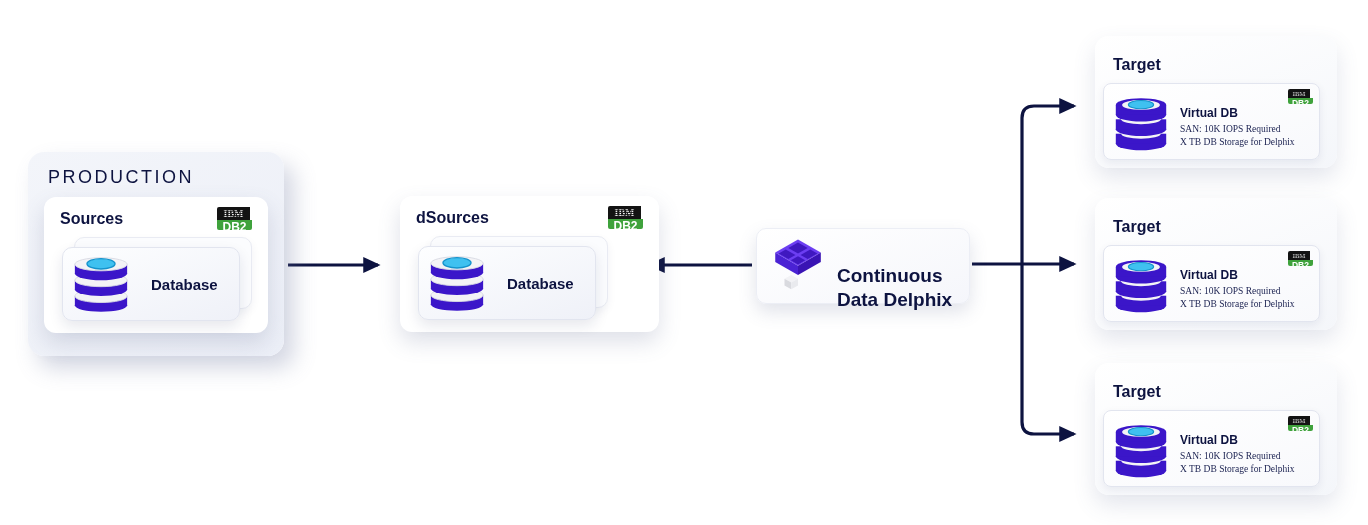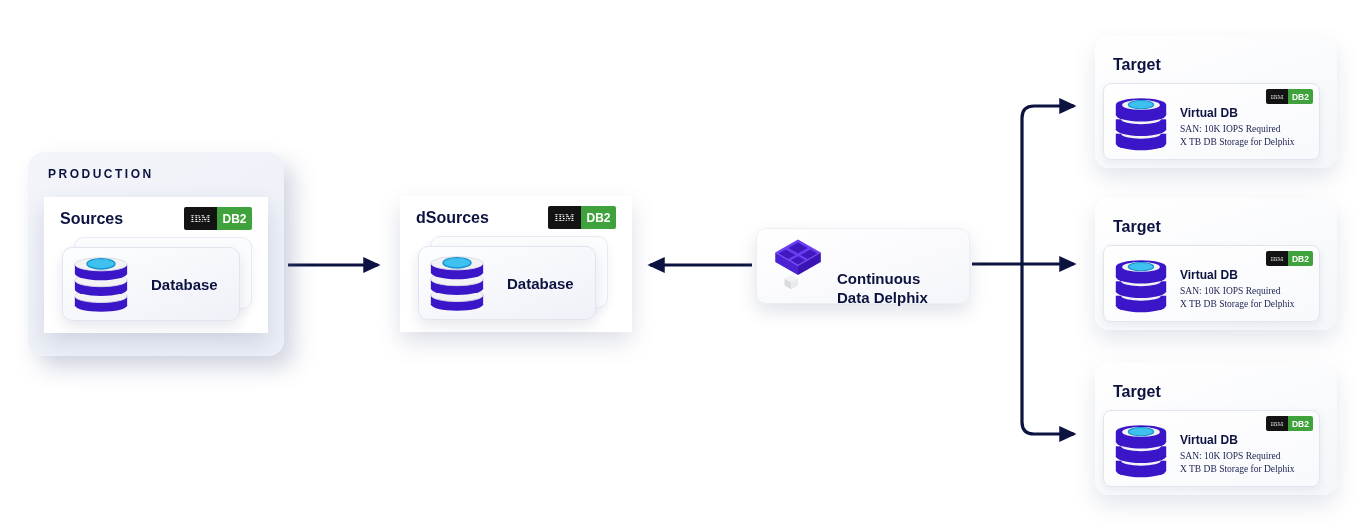--- a/index.html
+++ b/index.html
@@ -13,32 +13,32 @@
 
   
   .production-group {
     left:28px; top:152px; width:256px; height:204px;
     background:linear-gradient(145deg,#f3f5fa 0%,#eceff7 100%);
     border-radius:16px;
     box-shadow:10px 12px 22px rgba(110,120,160,.30), -4px -4px 10px rgba(255,255,255,.9);
   }
   .production-label {
     position:absolute; left:20px; top:15px;
-    font-size:12px; font-weight:bold; letter-spacing:2.5px; color:#0d1340;
+    font-size:18px; font-weight:normal; letter-spacing:2.5px; color:#0d1340;
   }
 
   
   .sources-card {
-    background:#ffffff; border-radius:0;
+    background:#ffffff; border-radius:12px;
     box-shadow:0 10px 22px rgba(90,100,140,.20);
   }
   .card-title { position:absolute; left:16px; top:13px; font-size:16px; font-weight:bold; color:#0d1340; }
 
   
-  .badge { position:absolute; display:flex; overflow:hidden; border-radius:2px; }
+  .badge { position:absolute; display:flex; overflow:hidden; border-radius:2px;flex-direction:column; }
   .badge-lg { top:10px; right:16px; height:23px; }
   .badge-lg .badge-ibm { width:33px; }
   .badge-lg .badge-db2 { width:35px; font-size:12px; }
   .badge-sm { top:5px; right:6px; height:15px; }
   .badge-sm .badge-ibm { width:22px; }
   .badge-sm .badge-db2 { width:25px; font-size:8.5px; }
   .badge-ibm { background:#131313; display:flex; align-items:center; justify-content:center; height:100%; }
   .badge-db2 { background:#3fa23c; color:#ffffff; font-weight:bold; display:flex; align-items:center; justify-content:center; height:100%; }
 
   
@@ -57,21 +57,21 @@
 
   
   .engine-card {
     left:756px; top:228px; width:214px; height:76px;
     background:linear-gradient(160deg,#ffffff 0%,#f5f6fb 100%);
     border:1px solid #eceef5; border-radius:10px;
     box-shadow:0 8px 18px rgba(90,100,140,.18);
     display:flex; align-items:center;
   }
   .engine-icon-wrap { margin-left:14px; }
-  .engine-title { margin-left:12px; font-size:15px; font-weight:bold; line-height:1.28; color:#0d1340;margin-top:44px; }
+  .engine-title { margin-left:12px; font-size:19px; font-weight:bold; line-height:1.28; color:#0d1340;margin-top:44px; }
 
   
   .target-group {
     left:1095px; width:242px; height:132px;
     background:linear-gradient(160deg,#ffffff 0%,#f4f6fa 100%);
     border-radius:14px;
     box-shadow:0 10px 22px rgba(90,100,140,.16);
   }
   .target-label { position:absolute; left:18px; top:12px; font-size:16px; font-weight:bold; color:#0d1340;margin-top:8px; }
   .target-card {
@@ -139,21 +139,21 @@
             <rect x="2" y="14" width="56" height="10" fill="#3b16c9"></rect>
             <ellipse cx="30" cy="14" rx="28" ry="7" fill="#f3f3f6" stroke="#d8dae3" stroke-width="1"></ellipse>
             <ellipse cx="30" cy="13.5" rx="15" ry="5.5" fill="#3fc1f0" stroke="#1593cc" stroke-width="1.5"></ellipse>
           </svg>
         </span>
         <span class="db-label">Database</span>
       </div>
     </div>
   </div>
 
-  <div class="abs sources-card" style="left:400px; top:196px; width:232px; height:136px;">
+  <div class="abs sources-card" style="left:400px; top:196px; width:259px; height:136px;">
     <div class="card-title">dSources</div>
 
     <div class="badge badge-lg">
       <span class="badge-ibm">
         <svg width="27" height="13" viewBox="0 0 34 14">
           <text x="17" y="11.5" font-family="Liberation Serif, serif" font-size="12.5" font-weight="bold" fill="#ffffff" text-anchor="middle">IBM</text>
           <g stroke="#131313" stroke-width="1.2">
             <line x1="1" y1="4.1" x2="33" y2="4.1"></line>
             <line x1="1" y1="6.9" x2="33" y2="6.9"></line>
             <line x1="1" y1="9.7" x2="33" y2="9.7"></line>

